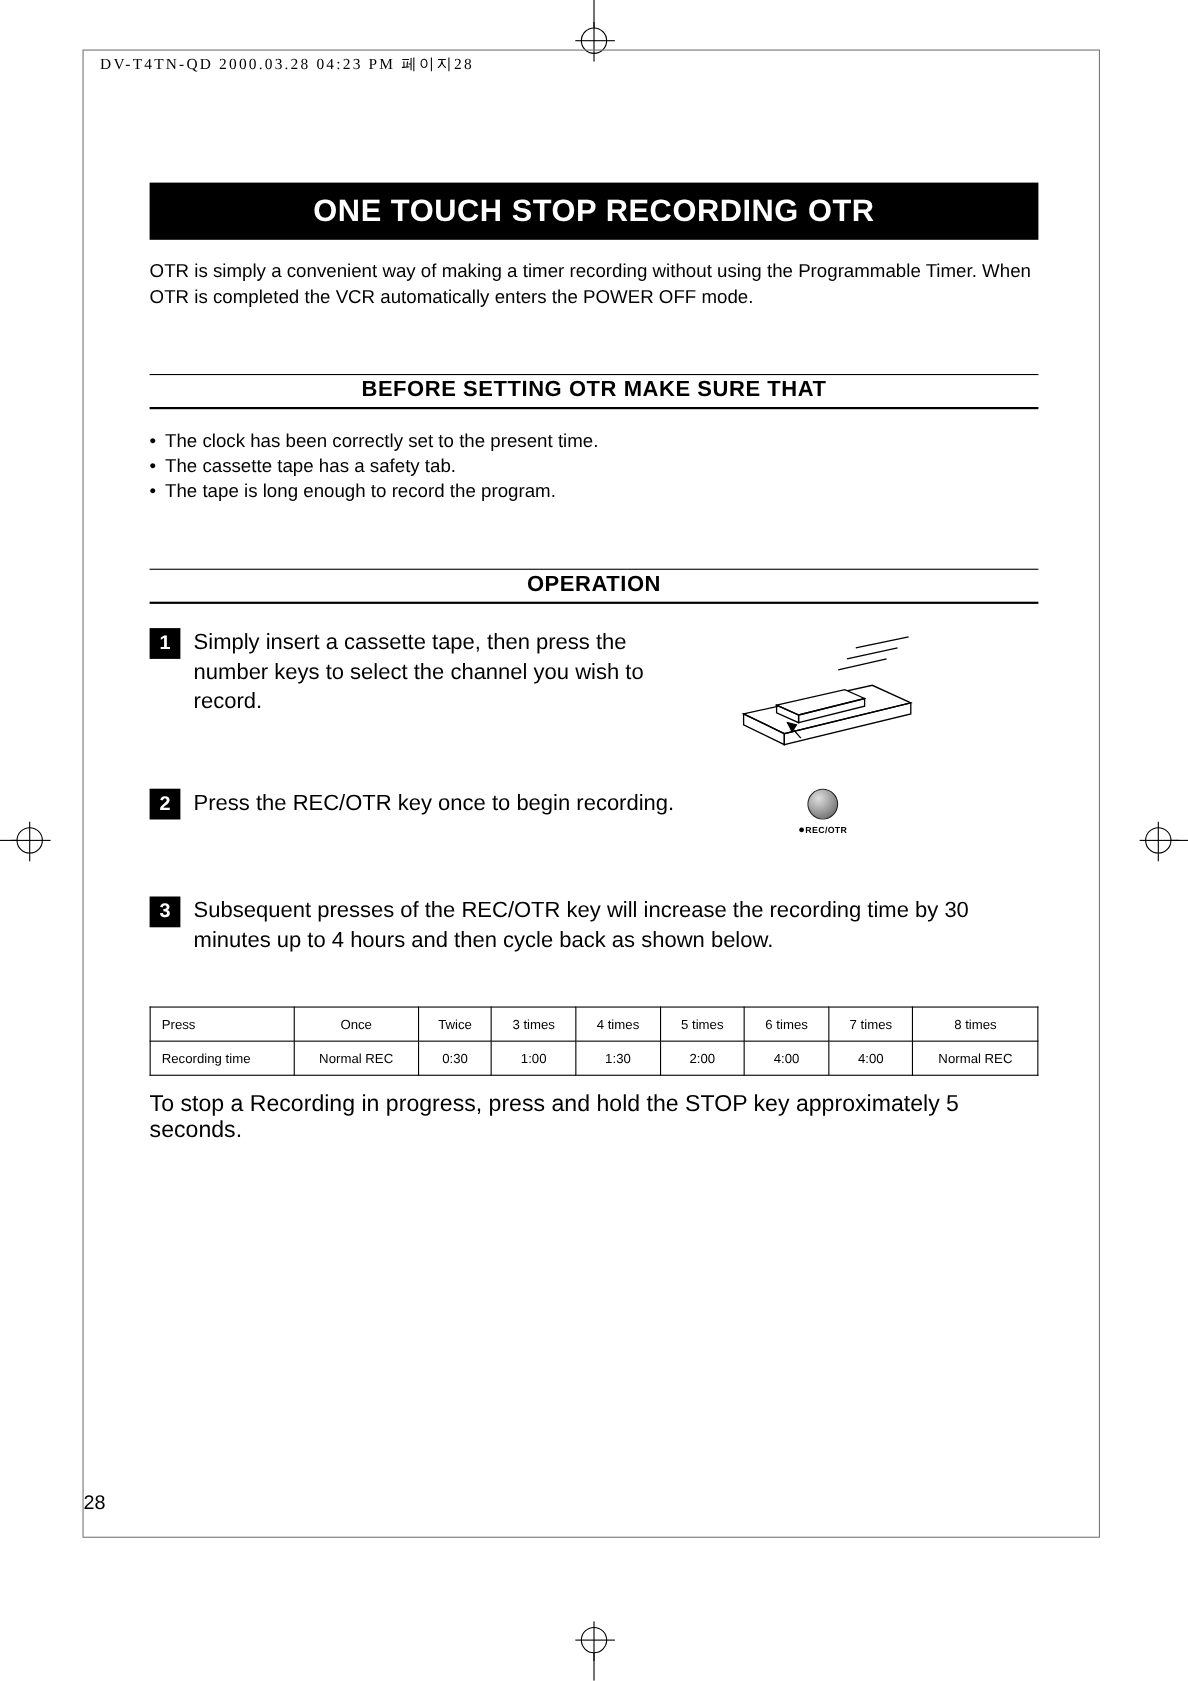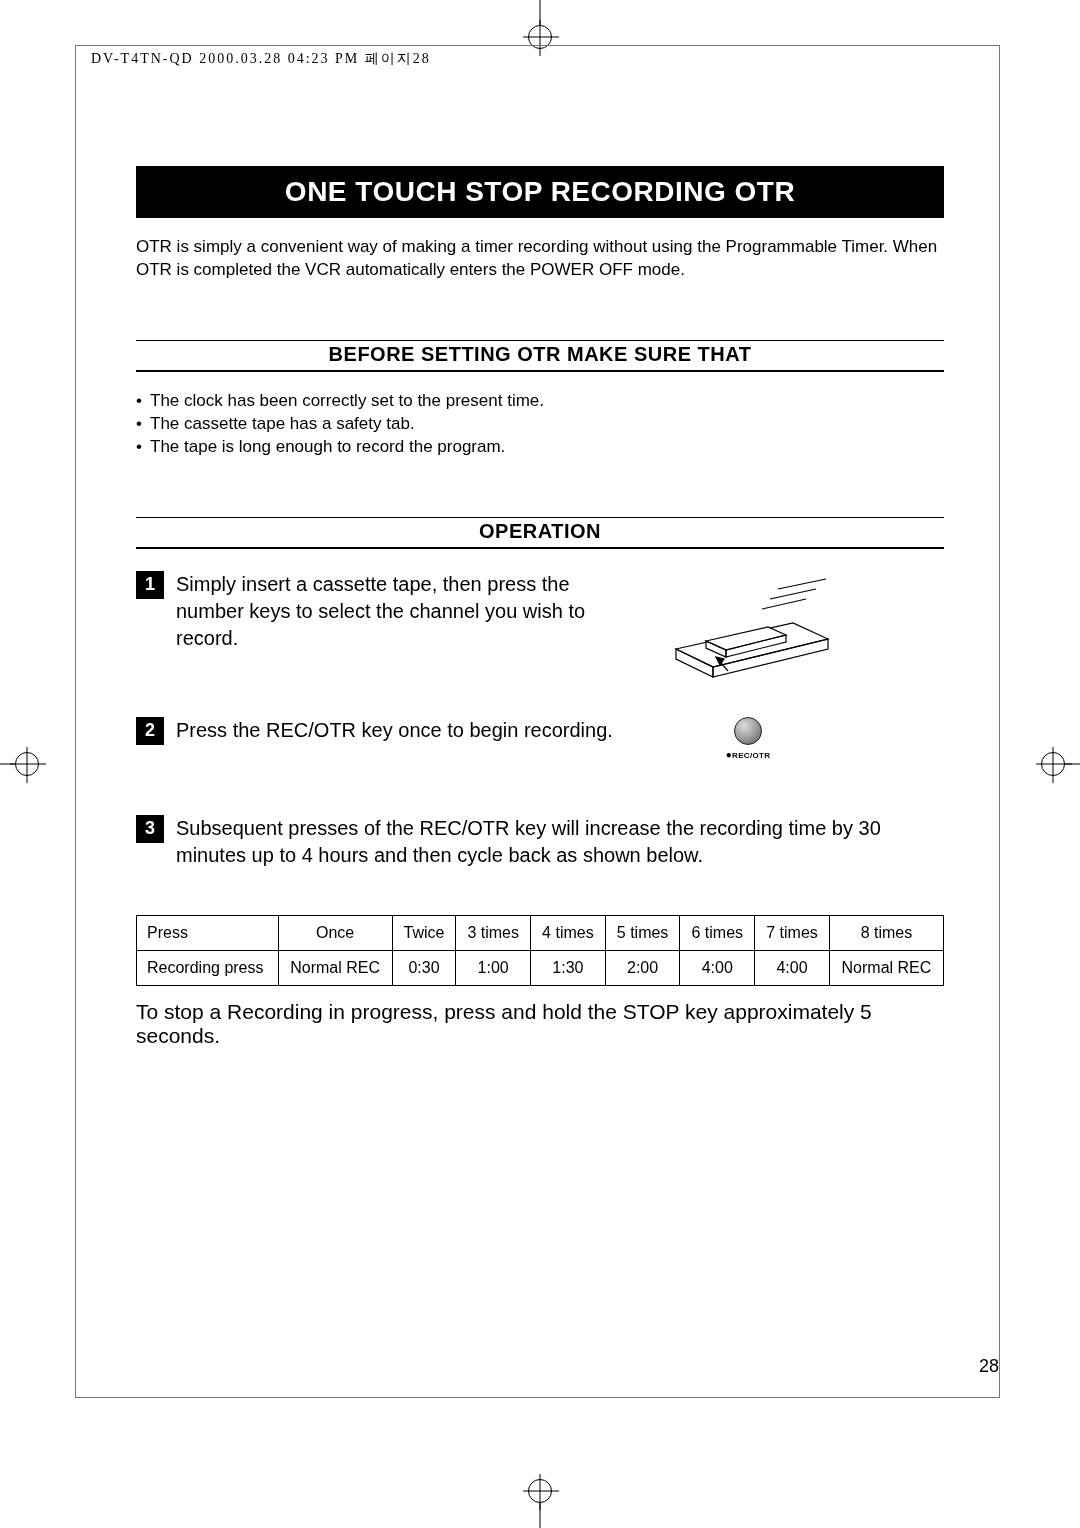--- a/index.html
+++ b/index.html
@@ -240,39 +240,39 @@
     font-size: 8px;
     font-weight: bold;
     letter-spacing: 0.3px;
   }
   .rec-btn-label .bullet { font-size: 10px; position: relative; top: 0px; }
 
   .table-wrap { margin-top: 46px; }
   table.times {
     border-collapse: collapse;
     width: 100%;
-    font-size: 16px;
+    font-size: 12px;
     border-radius: 25px;
   }
   table.times td, table.times th {
     border: 1px solid #000;
     padding: 8px 10px;
     text-align: center;
     font-weight: normal;
   }
   table.times td:first-child { text-align: left; }
   .below-table {
     font-size: 21px;
     margin-top: 14px;
   }
   .page-num {
     position: absolute;
     left: 0; right: 0;
     bottom: 20px;
-    text-align: right;
+    text-align: left;
     font-size: 18px;
   }
 </style>
 </head>
 <body>
 
 <div class="crop-mark-top">
     <div class="circ"></div>
   </div>
 <div class="crop-mark-bottom">
@@ -371,21 +371,21 @@
           <td>Once</td>
           <td>Twice</td>
           <td>3 times</td>
           <td>4 times</td>
           <td>5 times</td>
           <td>6 times</td>
           <td>7 times</td>
           <td>8 times</td>
         </tr>
         <tr>
-          <td>Recording press</td>
+          <td>Recording time</td>
           <td>Normal REC</td>
           <td>0:30</td>
           <td>1:00</td>
           <td>1:30</td>
           <td>2:00</td>
           <td>4:00</td>
           <td>4:00</td>
           <td>Normal REC</td>
         </tr>
       </tbody>

